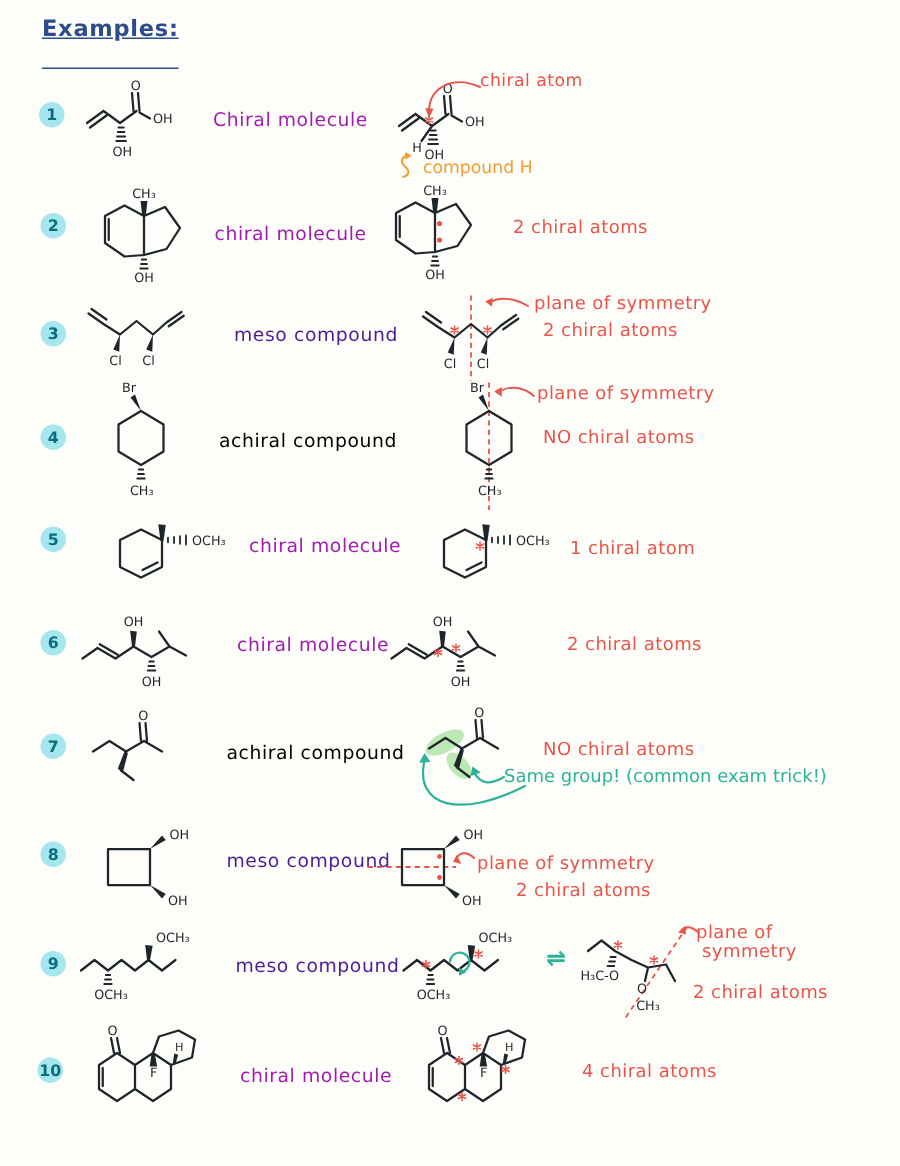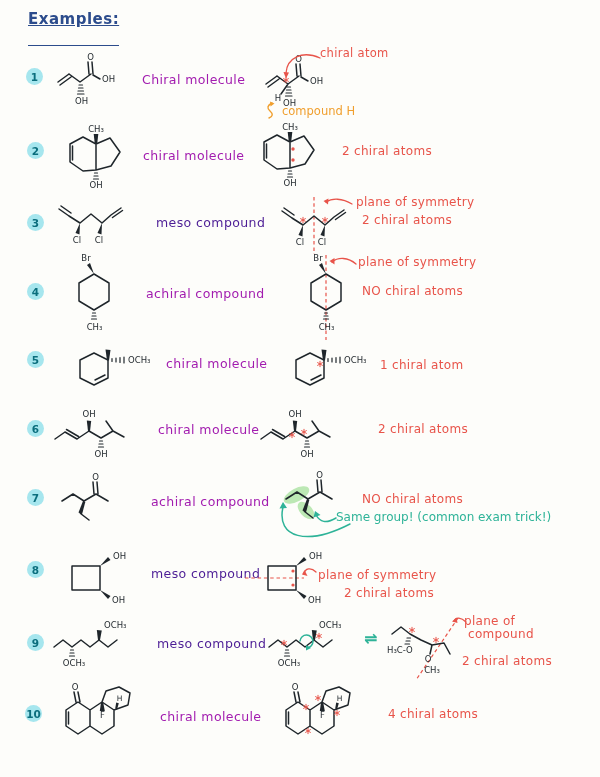--- a/index.html
+++ b/index.html
@@ -3,21 +3,21 @@
 <meta charset="utf-8">
 <style>
   html,body{margin:0;padding:0;background:#fff;}
   .page{position:relative;width:600px;height:777px;background:#fdfdfa;overflow:hidden;
         font-family:"DejaVu Sans",sans-serif;}
   .title{position:absolute;left:28px;top:10px;color:#2c4c8c;font-size:15px;font-weight:bold;
          letter-spacing:.5px;text-decoration:underline;border-bottom:1.6px solid #2c4c8c;padding-bottom:17px;}
   .badge{position:absolute;width:17px;height:17px;border-radius:50%;background:#a6e6ee;color:#0b6e7d;
          font-size:10.5px;font-weight:bold;display:flex;align-items:center;justify-content:center;}
   .lbl{position:absolute;font-size:12.5px;letter-spacing:.4px;white-space:nowrap;}
-  .green{color:#a21caf}.purple{color:#4c1d95}.orange{color:#a21caf}
+  .green{color:#a21caf}.purple{color:#4c1d95}.orange{color:#000000}
   .note{position:absolute;color:#e8544a;font-size:12px;letter-spacing:.3px;white-space:nowrap;}
   .onote{position:absolute;color:#f09f2e;font-size:11.5px;white-space:nowrap;}
   .tnote{position:absolute;color:#2eb398;font-size:12px;white-space:nowrap;}
   .eq{position:absolute;color:#2eb398;font-size:16px;font-weight:bold;}
   svg{position:absolute;overflow:visible;}
   svg text{font-size:8.5px;fill:#1f262b;font-family:"DejaVu Sans",sans-serif;}
   .am{text-anchor:middle}
   .b{stroke:#1f262b;stroke-width:1.5;fill:none;stroke-linecap:round;stroke-linejoin:round}
   .h{stroke:#1f262b;stroke-width:1.2;fill:none;stroke-linecap:round}
   .w{fill:#1f262b}
@@ -330,21 +330,21 @@
         <path class="star" transform="translate(26,18)" d="M0,-2.7 V2.7 M-2.4,-1.35 L2.4,1.35 M-2.4,1.35 L2.4,-1.35"></path>
         <path class="star" transform="translate(50,28)" d="M0,-2.7 V2.7 M-2.4,-1.35 L2.4,1.35 M-2.4,1.35 L2.4,-1.35"></path>
       </g>
       <g>
         <path class="rs" d="M80,10 C75,5 70,5 68,9"></path>
         <polygon class="rf" points="66,9.5 70.5,5.5 71.5,11"></polygon>
       </g>
     </svg>
     <div class="note" style="left:464px;top:615px;line-height:13px">
       <div>plane of</div>
-      <div style="margin-left:4px">compound</div>
+      <div style="margin-left:4px">symmetry</div>
     </div>
     <div class="note" style="left:462px;top:654px">2 chiral atoms</div>
   </div>
 
   <div>
     <div class="badge" style="left:25px;top:705px">10</div>
     <svg style="left:56px;top:684px" width="104" height="72" viewBox="0 0 104 72">
       <g>
         <path class="b" d="M10,26 L22,18 L34,26 L34,42 L22,50 L10,42 Z M12.5,28 V40 M20,18 L18,8 M24,18 L22,8 M34,26 L46,18 L58,26 L58,42 L46,50 L34,42 M46,18 L50,7 L63,3 L74,9 L72,21 L58,26"></path>
         <polygon class="w" points="45,18.5 47.2,18.5 48.8,27 43.8,27"></polygon>

